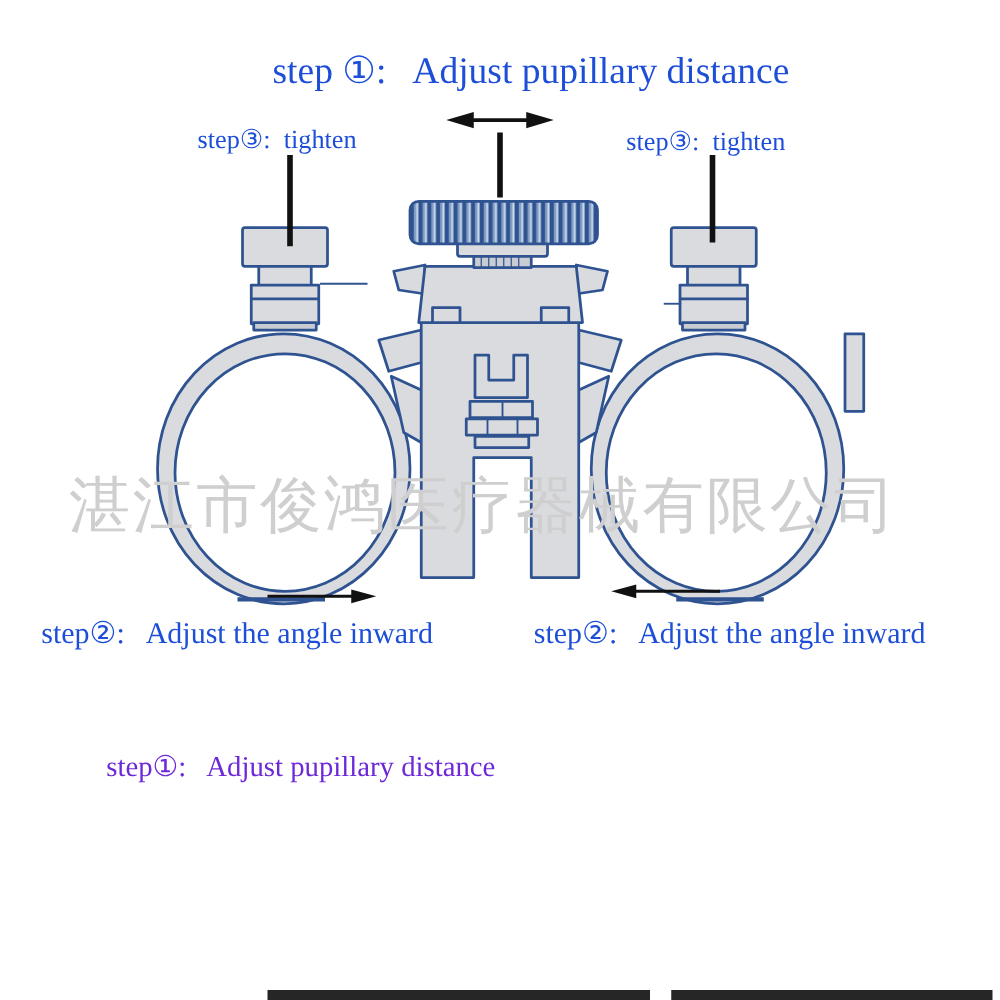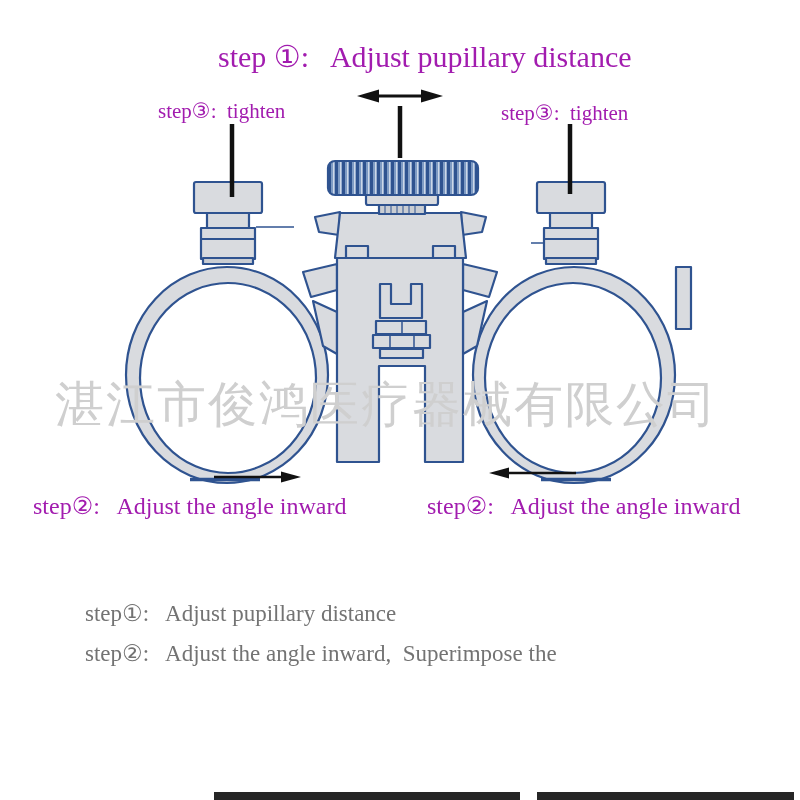--- a/index.html
+++ b/index.html
@@ -1,27 +1,27 @@
 <!DOCTYPE html>
 <html><head>
 <meta charset="utf-8">
 <style>
   html,body{margin:0;padding:0;}
   body{width:800px;height:800px;background:#ffffff;position:relative;overflow:hidden;
        font-family:"Liberation Serif","DejaVu Serif","DejaVu Sans",serif;}
   #device-svg{position:absolute;left:0;top:0;z-index:1;}
-  .txt{position:absolute;white-space:pre;color:#a21caf;z-index:3;
+  .txt{position:absolute;white-space:pre;color:#1d4ed8;z-index:3;
        font-family:"Liberation Serif","DejaVu Serif","DejaVu Sans",serif;}
   #title{left:218px;top:39px;font-size:30px;}
   #s3l{left:158px;top:99px;font-size:21px;}
   #s3r{left:501px;top:101px;font-size:21px;}
   #s2l{left:33px;top:492px;font-size:24px;}
   #s2r{left:427px;top:492px;font-size:24px;}
   #legend{left:85px;top:594px;font-size:23px;line-height:40px;z-index:3;position:absolute;}
-  #legend div{white-space:pre;color:#737373;}
+  #legend div{white-space:pre;color:#6d28d9;}
   #watermark{position:absolute;left:55px;top:372px;font-size:49px;letter-spacing:2px;
              color:#cfcfcf;z-index:2;white-space:pre;
              font-family:Liberation Sans, sans-serif;text-align:center;}
   .botbar{position:absolute;top:792px;height:8px;background:#262626;z-index:4;}
   #botbar-left{left:214px;width:306px;}
   #botbar-right{left:537px;width:257px;}
 </style>
 </head>
 <body>
 
@@ -132,17 +132,16 @@
 <div id="watermark">湛江市俊鸿医疗器械有限公司</div>
 
 <div class="txt" id="title">step ①:   Adjust pupillary distance</div>
 <div class="txt" id="s3l">step③:  tighten</div>
 <div class="txt" id="s3r">step③:  tighten</div>
 <div class="txt" id="s2l">step②:   Adjust the angle inward</div>
 <div class="txt" id="s2r">step②:   Adjust the angle inward</div>
 
 <div id="legend">
   <div>step①:   Adjust pupillary distance</div>
-  <div>step②:   Adjust the angle inward,  Superimpose the</div>
 </div>
 
 <div class="botbar" id="botbar-left"></div>
 <div class="botbar" id="botbar-right"></div>
 
 </body></html>

